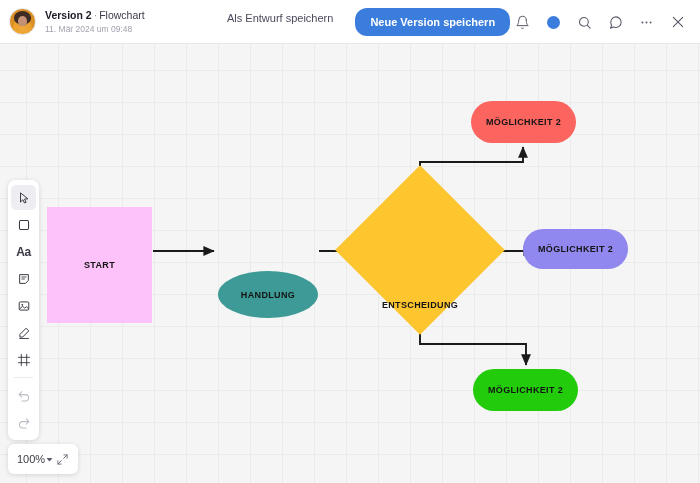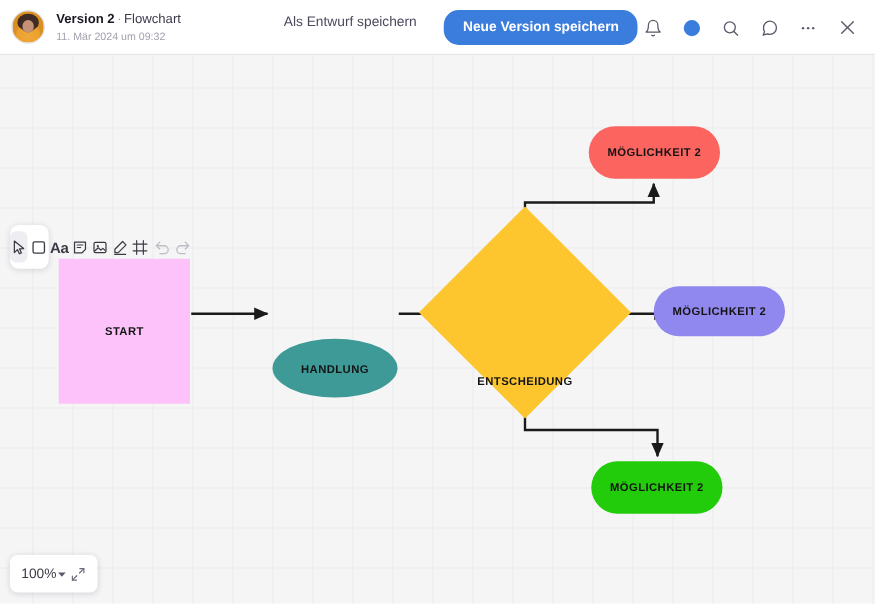--- a/index.html
+++ b/index.html
@@ -79,21 +79,21 @@
     background-position: -6px -6px;
     overflow: hidden;
   }
 
   
   .toolbar {
     position: absolute; left: 8px; top: 136px;
     width: 31px; padding: 5px 0;
     background: #ffffff; border-radius: 7px;
     box-shadow: 0 1px 5px rgba(20,20,40,.14);
-    display: flex; flex-direction: row; align-items: center; gap: 2px;
+    display: flex; flex-direction: column; align-items: center; gap: 2px;
     z-index: 20;
   }
   .tool {
     width: 25px; height: 25px; border-radius: 5px;
     display: flex; align-items: center; justify-content: center;
     cursor: pointer; color: #44444f; border: none; background: none;
     font-family: inherit;
   }
   .tool.active { background: #eeeef2; }
   .tool.dim { color: #bdbdc6; }
@@ -152,21 +152,21 @@
   <div class="header">
 
     <div class="hdr-left">
       <div class="avatar">
           <span class="face"></span>
         </div>
       <div class="hdr-titles">
         <div class="hdr-title-row">
           <span class="vname">Version 2</span><span class="dot">·</span><span class="doc">Flowchart</span>
         </div>
-        <div class="hdr-sub">11. Mär 2024 um 09:32</div>
+        <div class="hdr-sub">11. Mär 2024 um 09:48</div>
       </div>
     </div>
 
     <div class="hdr-center">
       <button class="draft-link">Als Entwurf speichern</button>
       <button class="primary-btn">Neue Version speichern</button>
     </div>
 
     <div class="hdr-right">
       <button class="icon-btn">

